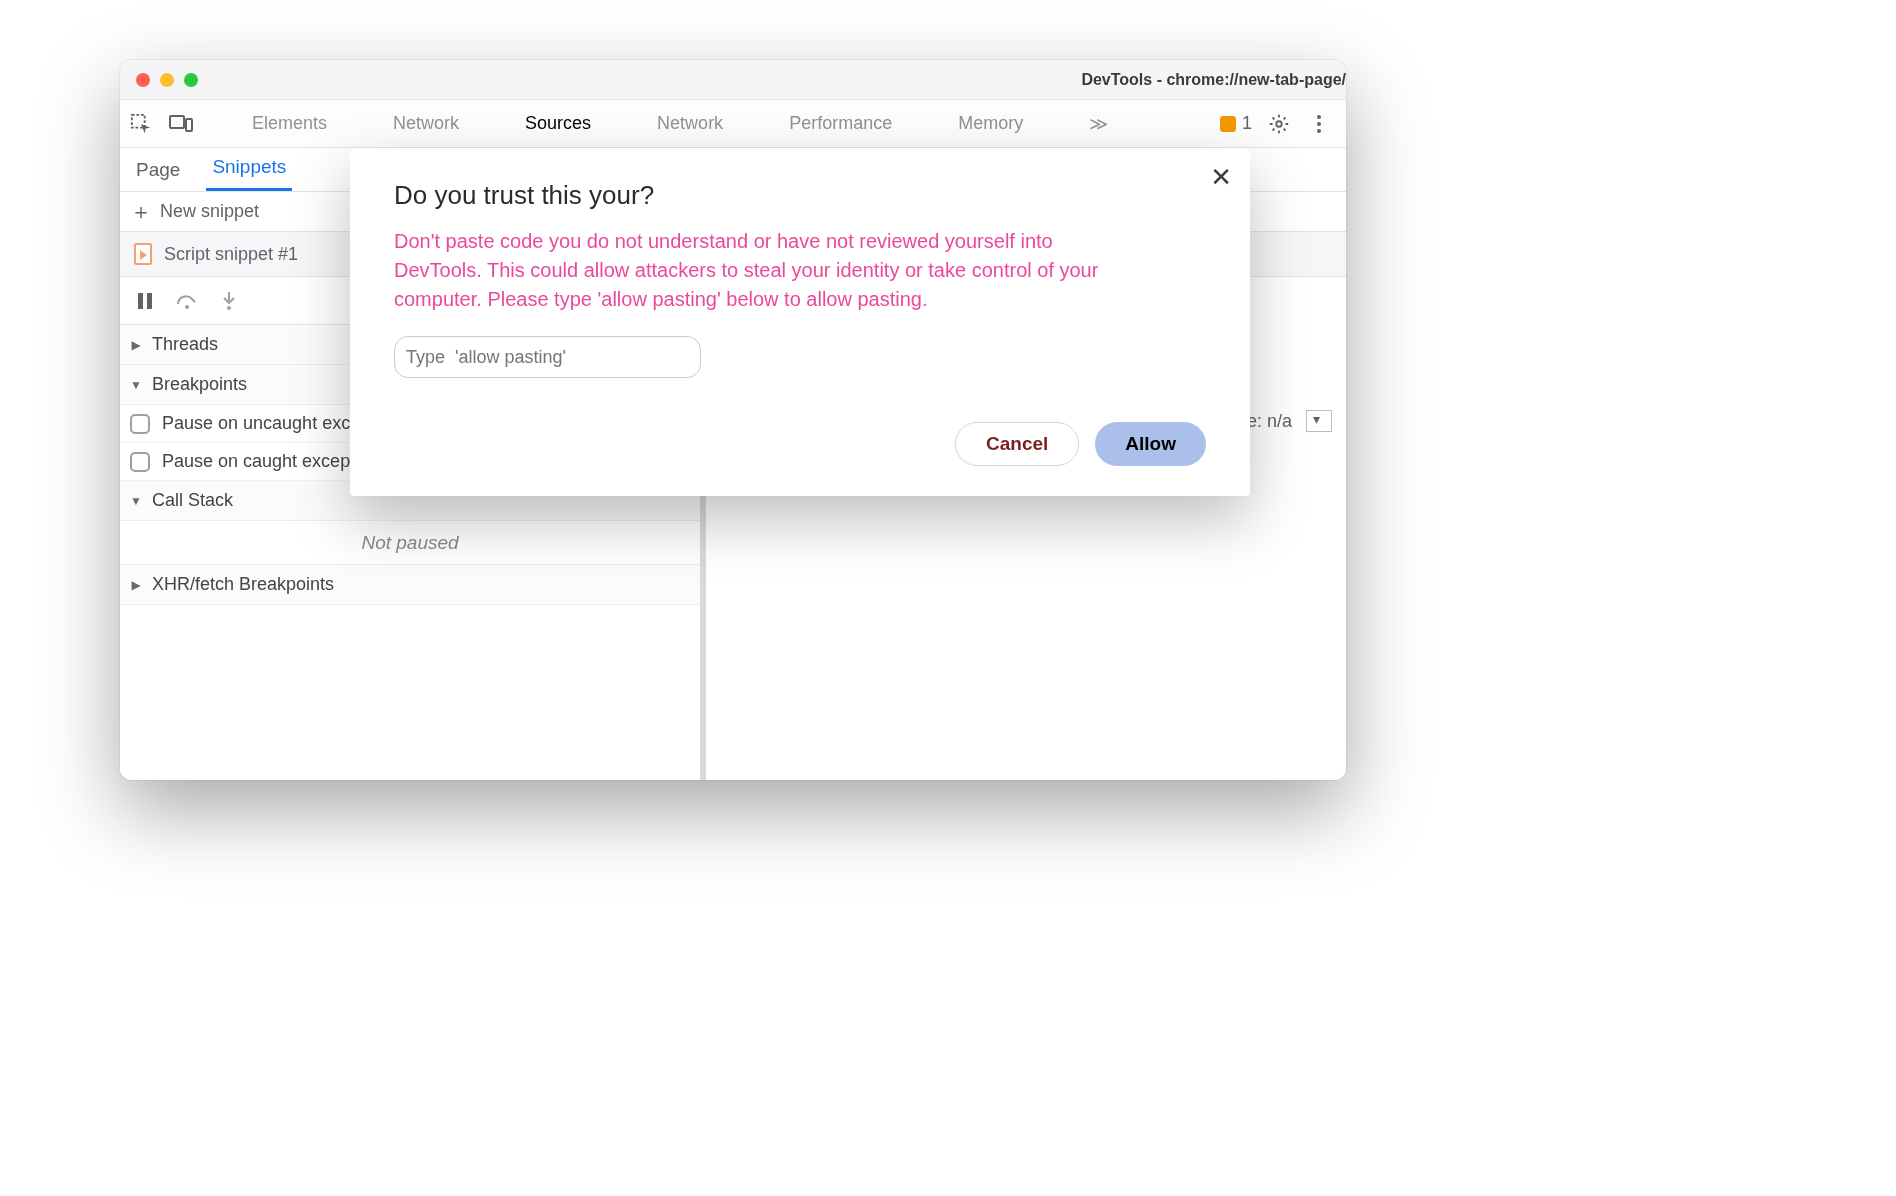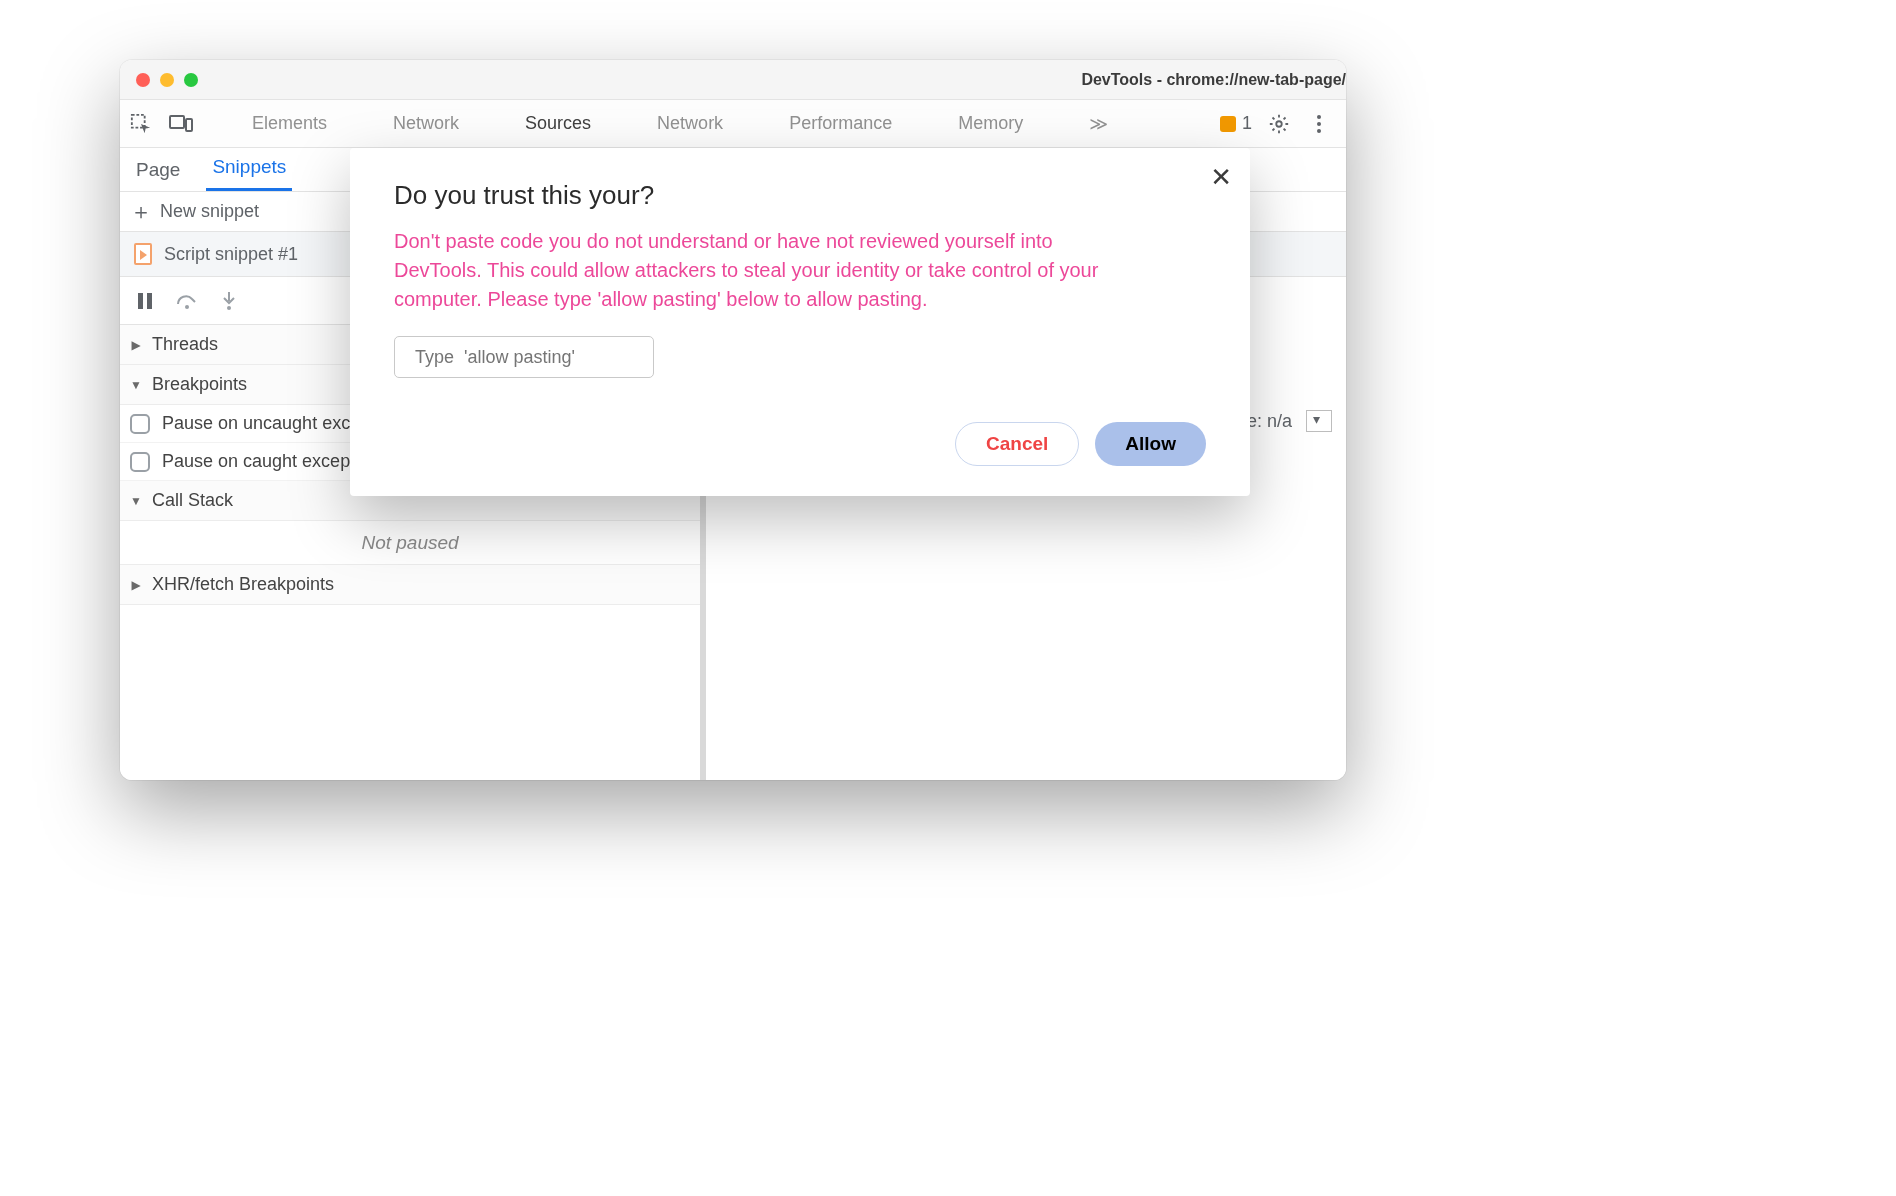--- a/index.html
+++ b/index.html
@@ -64,21 +64,21 @@
     align-items: center;
     padding: 0 8px;
     color: #5f6368;
     background: #fdfdfd;
     position: relative;
   }
   .tabs-left-icons { display:flex; gap:14px; align-items:center; padding-right:18px;}
   .icon-btn { width:26px; height:26px; display:flex; align-items:center; justify-content:center; color:#5f6368;}
   .main-tabs { display:flex; gap:18px; align-items:center; font-size:18px; }
   .main-tab { padding: 0 8px; height:48px; display:flex; align-items:center; color:#919191;margin-left:32px;}
-  .main-tab.active { color:#404040; }
+  .main-tab.active { color:#000000; }
   .tabs-right { margin-left:auto; display:flex; align-items:center; gap:14px; padding-right:6px;}
   .badge-num { display:flex; align-items:center; gap:6px; font-size:18px; color:#5f6368;}
   .badge-square { width:16px; height:16px; background:#f29900; border-radius:3px;}
   
   .subtabs {
     height: 44px;
     border-bottom: 1px solid #e3e3e3;
     display:flex;
     align-items:flex-end;
     padding: 0 10px;
@@ -186,35 +186,35 @@
     padding: 32px 44px 30px 44px;
   }
   .dialog-close {
     position:absolute; right:18px; top:14px;
     font-size:26px; color:#3b3b3b; cursor:pointer;
   }
   .dialog-title { font-size:26px; color:#2b2b2b; margin-bottom:16px;}
   .dialog-body { font-size:20px; color:#ec4899; line-height:1.45; max-width: 740px;}
   .dialog-input {
     margin-top:22px;
-    width: 260px; height:42px;
-    border:1px solid #c9c9c9; border-radius:5px;
-    padding: 0 20px; font-size:18px; color:#8a8a8a;
+    width: 307px; height:42px;
+    border:1px solid #c9c9c9; border-radius:14px;
+    padding: 0 11px; font-size:18px; color:#8a8a8a;
     background:#fff;
   }
   .dialog-actions {
     display:flex; justify-content:flex-end; gap:16px; margin-top:44px;
   }
   .btn {
     height:44px; padding:0 30px; border-radius:22px;
     font-size:19px; font-weight:600;
     display:flex; align-items:center; justify-content:center;
     cursor:pointer;
   }
-  .btn.cancel { border:1.5px solid #c9d6ee; color:#ef4444; background:#fff;}
+  .btn.cancel { border:1.5px solid #c9d6ee; color:#7f1d1d; background:#fff;}
   .btn.allow  { background:#aac0ea; color:#000000; border:none;}
   svg { display:block; }
 </style>
 </head>
 <body>
 
 <div class="stage">
   <div class="window">
 
     <div class="titlebar">

